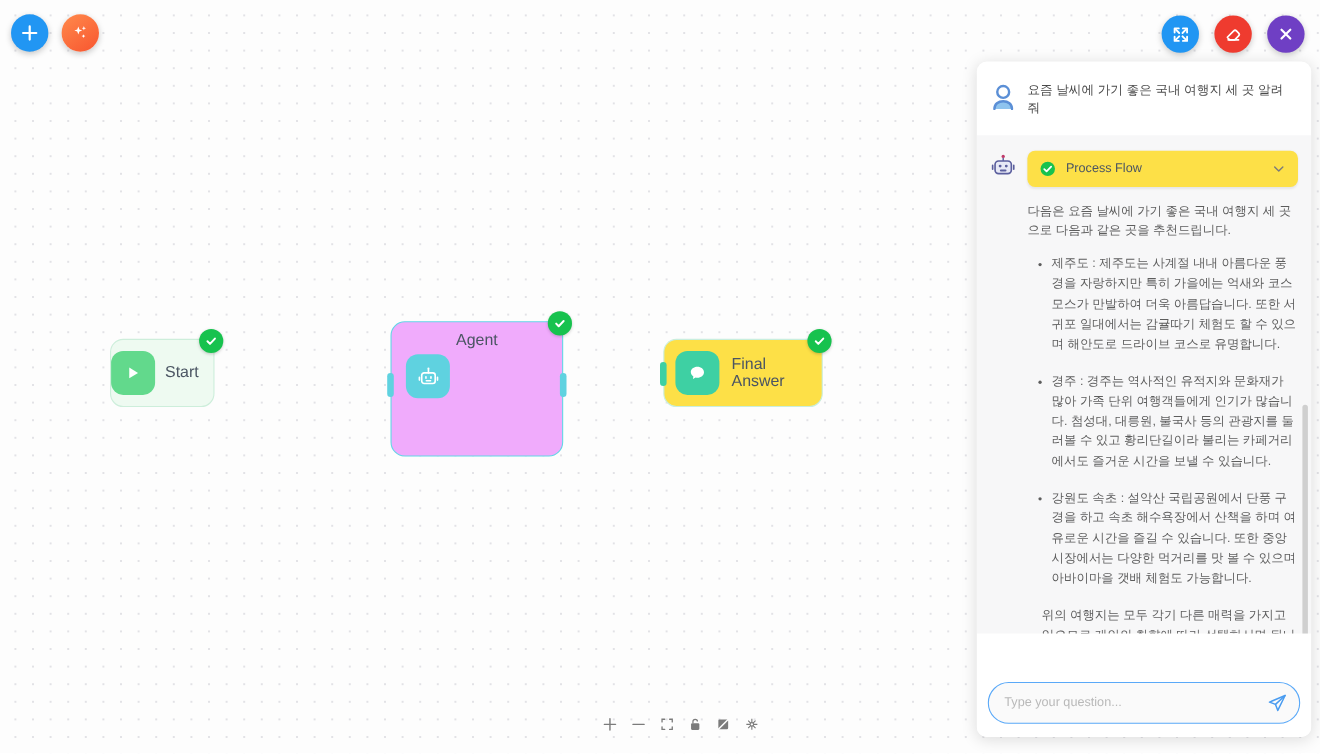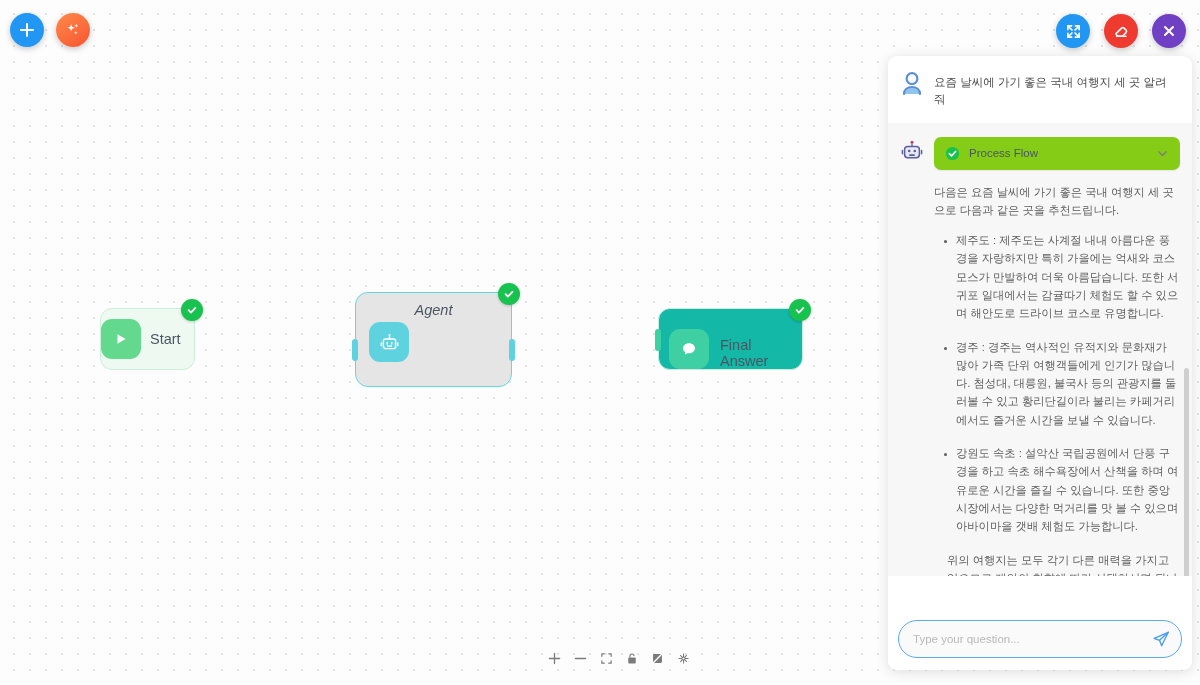--- a/index.html
+++ b/index.html
@@ -50,42 +50,42 @@
     display: flex; align-items: center; gap: 9px;
   }
   .icon-sq { width: 40px; height: 40px; border-radius: 11px;
              display: flex; align-items: center; justify-content: center; flex: none; }
   .sq-green { background: #62d98c; }
   .sq-teal  { background: #3ed0a3; }
   .sq-cyan  { background: #5fd2e0; }
   .node-label { font-size: 14.5px; color: #4b5563; }
 
   .node-agent {
-    left: 355px; top: 292px; width: 157px; height: 95px;
-    background: #e5e5e5; border: 1.6px solid #63d6e6; border-radius: 13px; font-style: italic;
+    left: 355px; top: 292px; width: 157px; height: 123px;
+    background: #f0abfc; border: 1.6px solid #63d6e6; border-radius: 13px;
   }
   .agent-title { text-align: center; font-size: 14.5px; color: #4b5563; margin-top: 9px; }
   .agent-body { display: flex; align-items: flex-start; padding: 4px 0 0 13px; gap: 9px; }
   .model-chip {
     background: #ffffff; border-radius: 14px; height: 25px; margin-top: 7px;
     display: inline-flex; align-items: center; gap: 6px; padding: 0 11px 0 8px;
   }
   .model-name { font-size: 12.5px; color: #6b7280; letter-spacing: .2px; }
   .kb-icon { margin-top: 8px; margin-left: 2px; }
   .port {
     position: absolute; width: 6px; height: 22px; border-radius: 3px;
     background: #5fd2e0; top: 46px;
   }
   .port-l { left: -4px; }
   .port-r { right: -4px; }
 
   .node-final {
-    left: 658px; top: 308px; width: 145px; height: 62px;
-    background: #14b8a6; border: 1px solid #c9eede; border-radius: 12px;
-    display: flex; align-items: flex-end; padding-left: 10px; gap: 11px;
+    left: 603px; top: 308px; width: 145px; height: 62px;
+    background: #fde047; border: 1px solid #c9eede; border-radius: 12px;
+    display: flex; align-items: center; padding-left: 10px; gap: 11px;
   }
   .final-port {
     position: absolute; width: 6px; height: 22px; border-radius: 3px;
     background: #3ed0a3; left: -4px; top: 20px;
   }
 
   .edges { position: absolute; inset: 0; pointer-events: none; }
 
   
   .bottom-bar {
@@ -95,27 +95,27 @@
   .tool-ic { cursor: pointer; opacity: .72; display: flex; }
 
   
   .chat {
     position: absolute; right: 8px; top: 56px; width: 304px; height: 614px;
     background: #ffffff; border-radius: 9px;
     box-shadow: 0 2px 14px rgba(0,0,0,.13);
     display: flex; flex-direction: column; overflow: hidden;
   }
   .chat-scroll { flex: 1; overflow: hidden; position: relative; }
-  .user-row { display: flex; gap: 10px; padding: 14px 14px 14px 12px; align-items: flex-start; }
+  .user-row { display: flex; gap: 10px; padding: 14px 14px 14px 12px; align-items: center; }
   .user-text { font-size: 11.5px; color: #4a4a4a; line-height: 1.5; padding-top: 4px; }
 
   .bot-block { background: #f7f7f8; padding: 14px 12px 16px 12px; display: flex; gap: 10px; }
   .bot-col { flex: 1; }
   .flow-card {
-    background: #84cc16; border-radius: 7px; height: 33px;
+    background: #fde047; border-radius: 7px; height: 33px;
     display: flex; align-items: center; gap: 9px; padding: 0 11px;
     box-shadow: 0 1px 2px rgba(0,0,0,.07); cursor: pointer;
   }
   .flow-label { font-size: 11.5px; color: #4b5563; flex: 1; }
   .answer { font-size: 11.3px; color: #5d5d5d; line-height: 1.62; margin-top: 13px; }
   .answer ul { margin: 12px 0 0 0; padding-left: 22px; }
   .answer li { margin-bottom: 15px; }
   .answer li::marker { font-size: 9px; }
   .answer .closing { margin-top: 6px; margin-left: 13px; }
 

